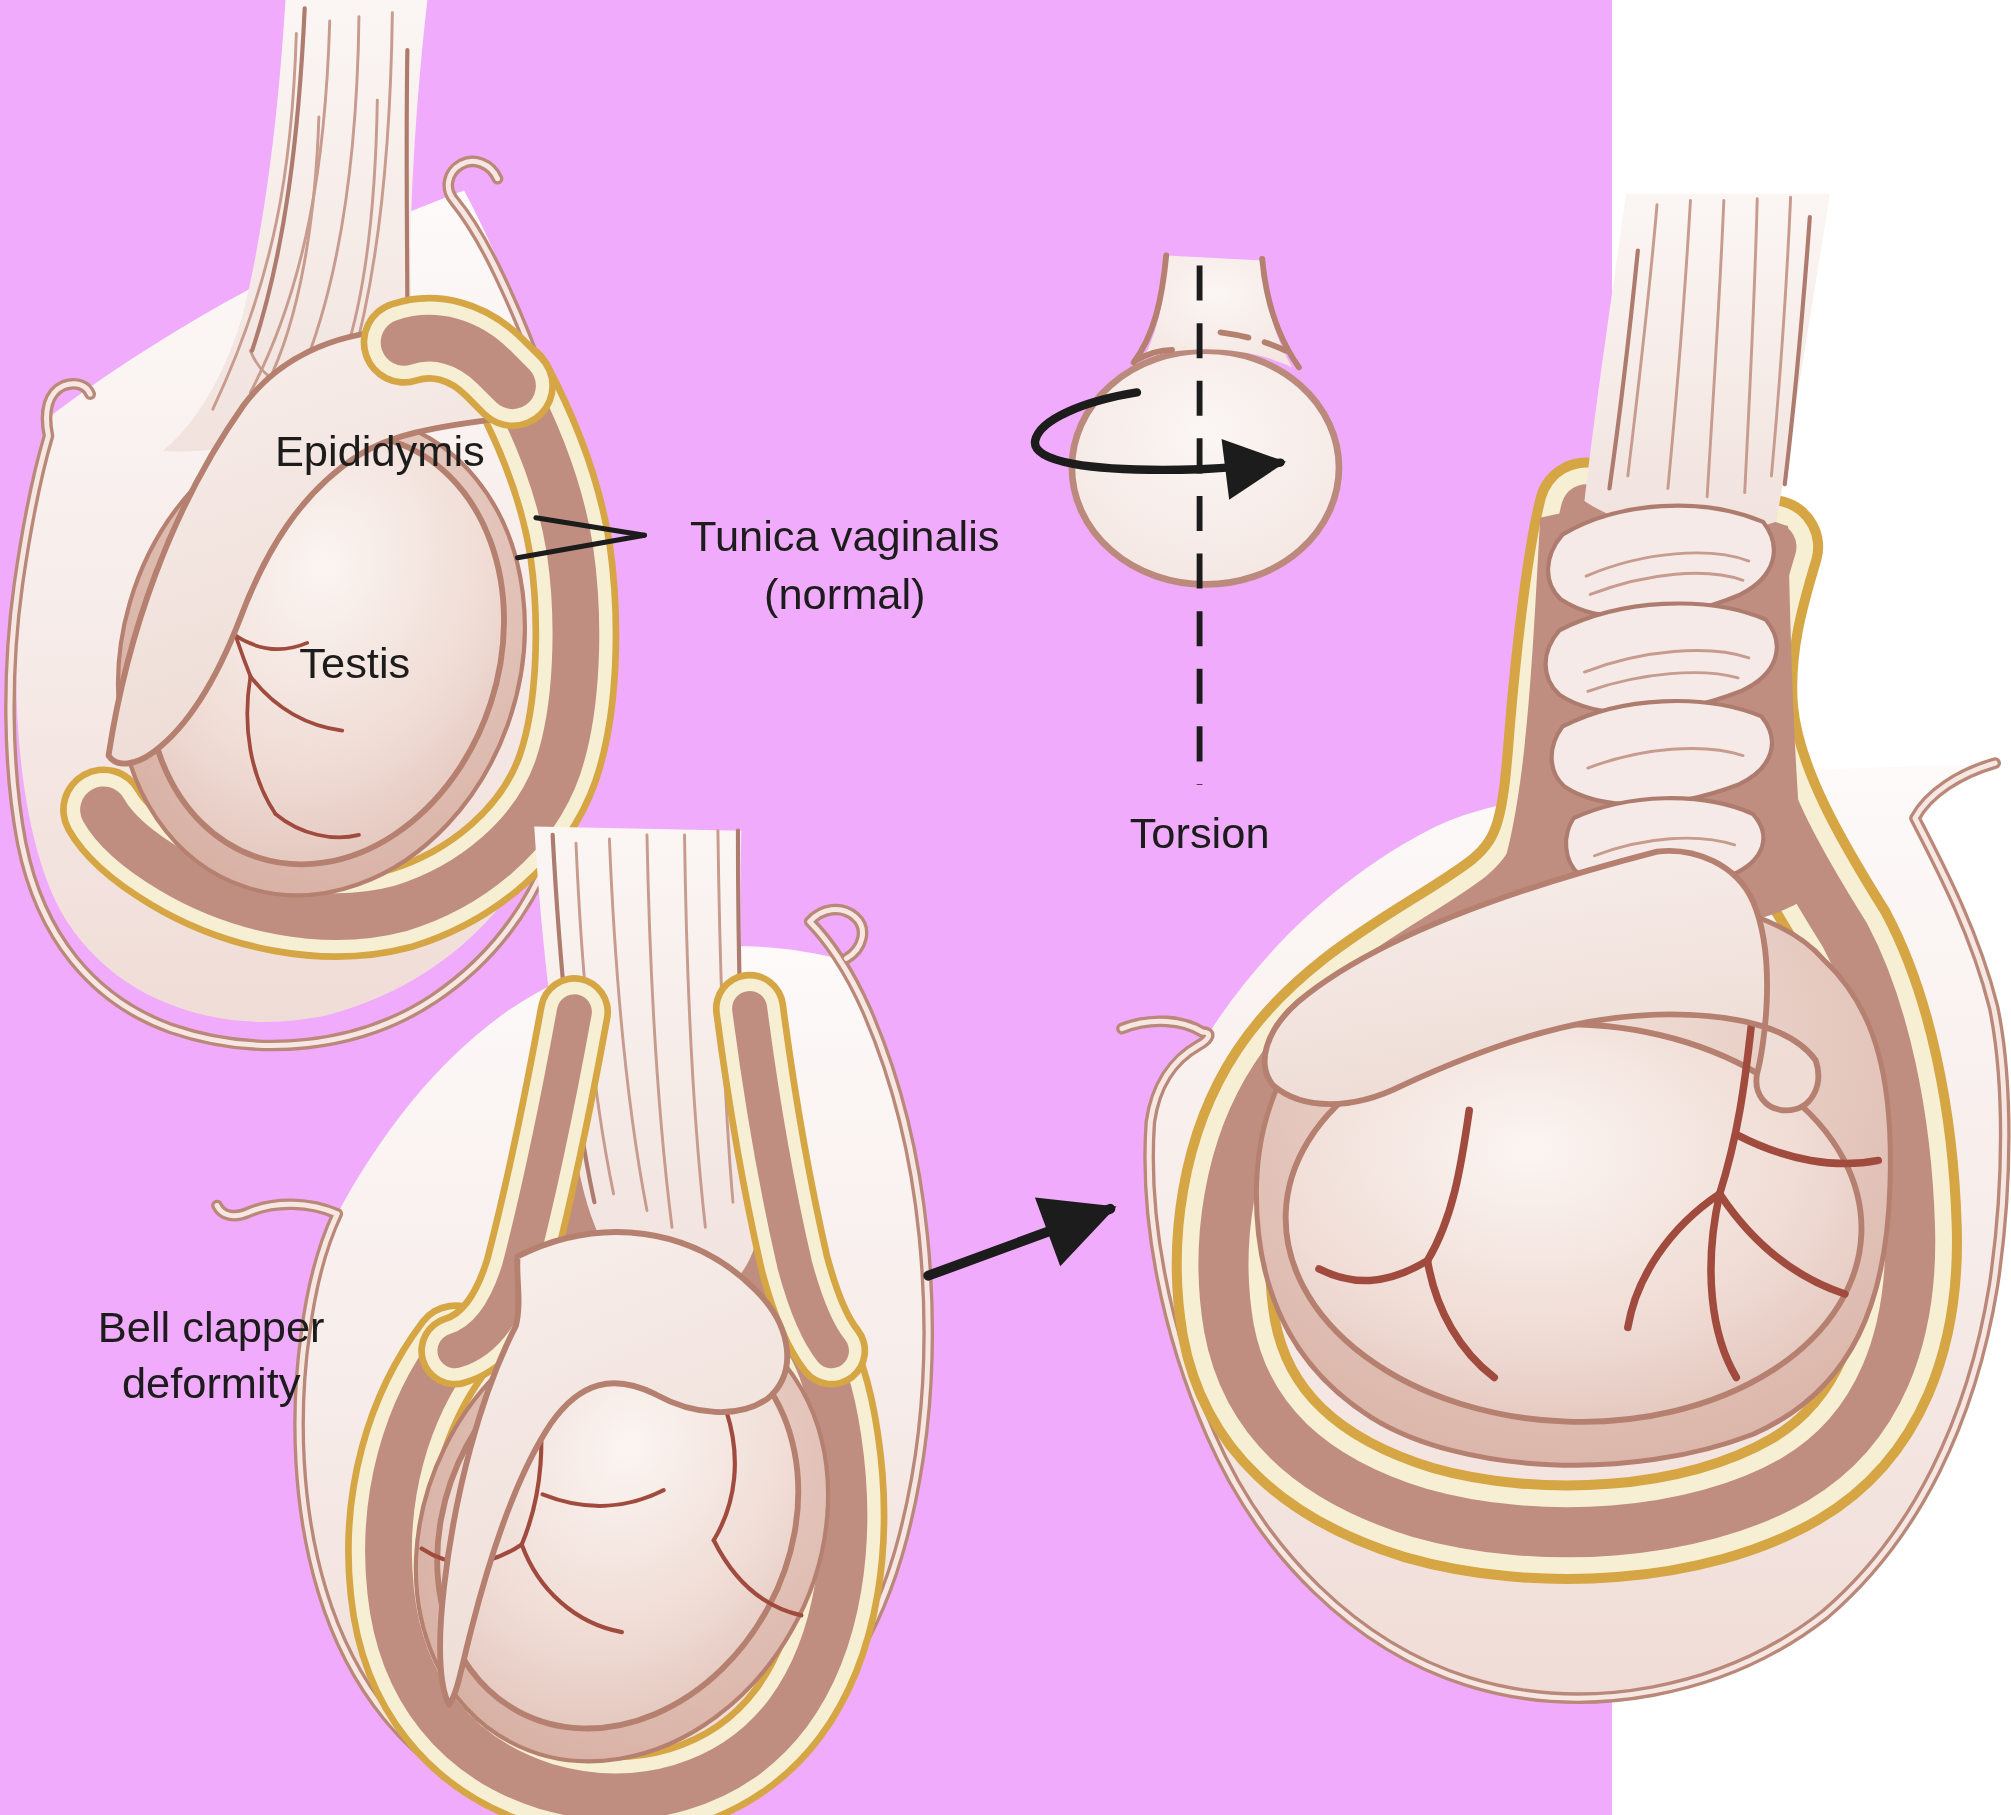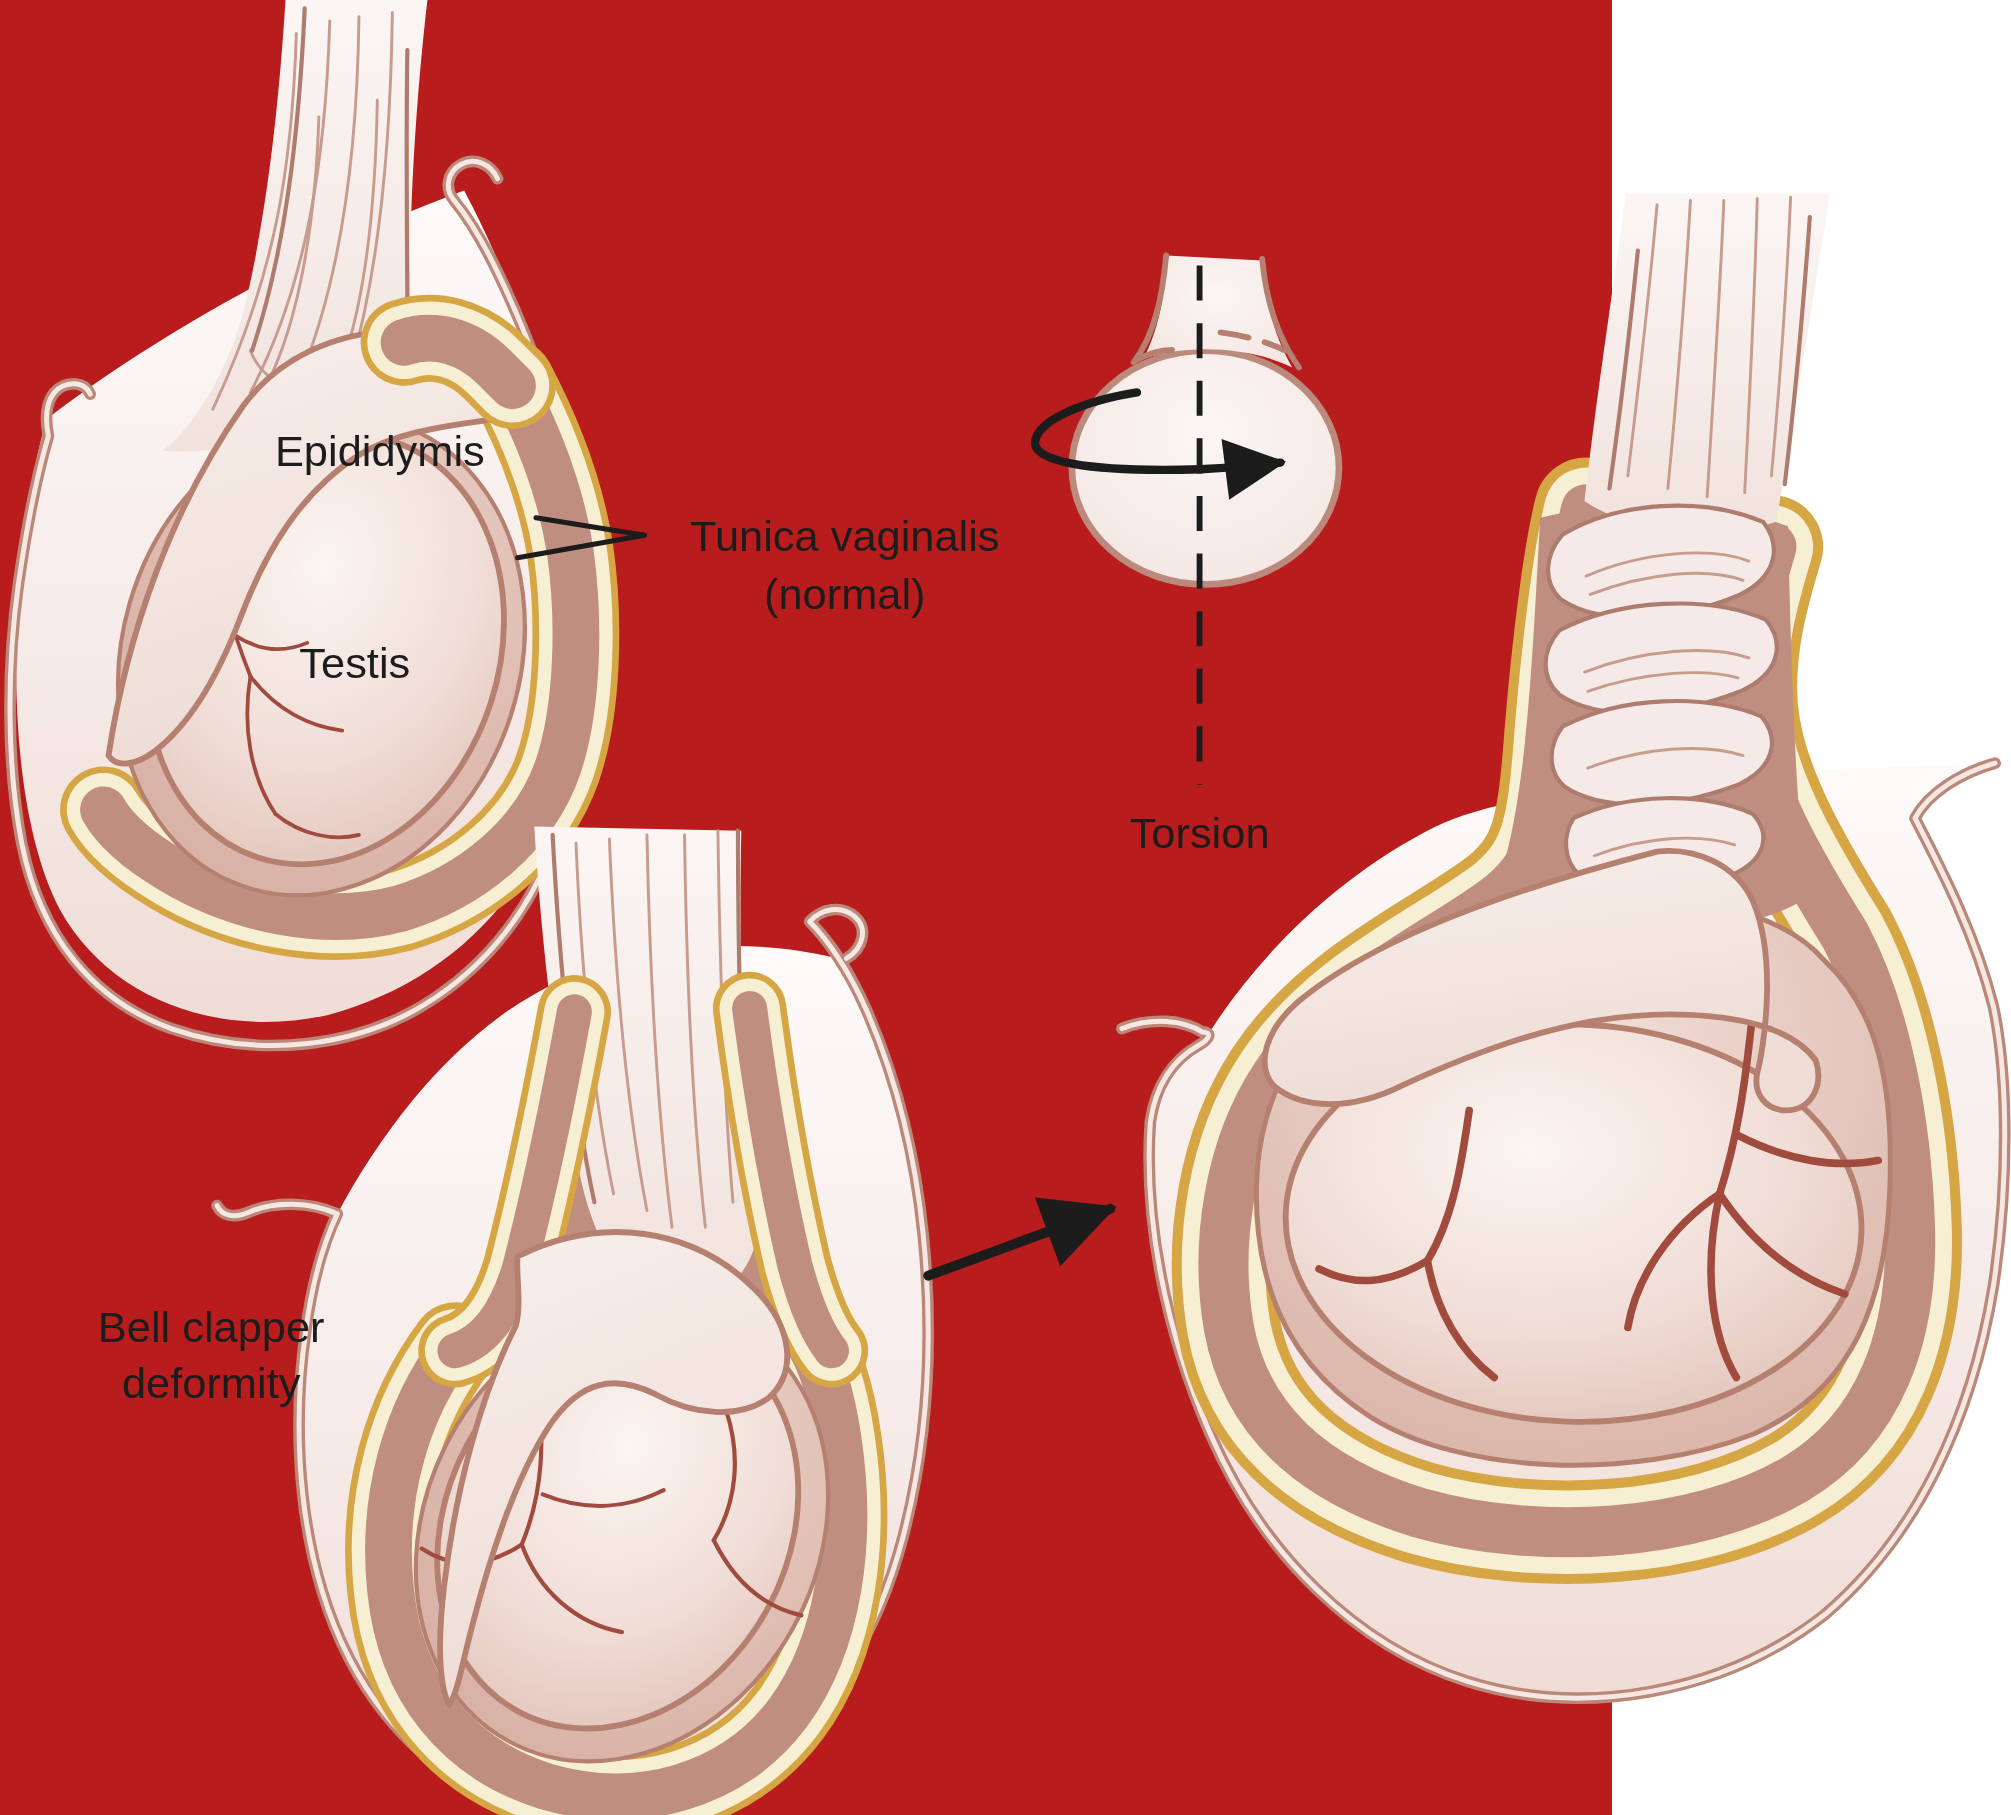--- a/index.html
+++ b/index.html
@@ -1,21 +1,21 @@
 <!DOCTYPE html>
 <html style="--rose: #b5806f; --wall: #b98878; --mauve: #c08e80; --cream: #f7efd4; --yellow: #d5a643; --vein: #a14b3e; --ink: #1c1c1c; --fiber: #c79b8e; --lobe-line: #ad7c6e; --skin: #f6ebe8; --dusty: #d9b2a7;font-size:13.4px"><head>
 <meta charset="utf-8">
 <style>
   :root{
     --rose:#b5806f; --wall:#b98878; --mauve:#c08e80; --cream:#f7efd4;
     --yellow:#d5a643; --vein:#a14b3e; --ink:#1c1c1c; --fiber:#c79b8e;
     --lobe-line:#ad7c6e; --skin:#f6ebe8; --dusty:#d9b2a7;
   }
   html,body{margin:0;padding:0;background:#ffffff;}
-  .canvas{width:1612px;height:1815px;position:relative;background:#b91c1c;}
+  .canvas{width:1612px;height:1815px;position:relative;background:#f0abfc;}
   svg{display:block;}
   text{font-family:"Liberation Sans","DejaVu Sans",sans-serif;fill:var(--ink);}
   .lbl{font-size:52px;}
   .outline{fill:none;stroke:var(--rose);stroke-width:7;stroke-linecap:round;stroke-linejoin:round;}
   .wall-lo{fill:none;stroke:var(--wall);stroke-width:14;stroke-linecap:round;stroke-linejoin:round;}
   .wall-hi{fill:none;stroke:#f6e7e3;stroke-width:6;stroke-linecap:round;stroke-linejoin:round;}
   .fiber{fill:none;stroke:var(--fiber);stroke-width:3.5;stroke-linecap:round;}
   .fiber-d{fill:none;stroke:var(--lobe-line);stroke-width:5;stroke-linecap:round;}
   .vein{fill:none;stroke:var(--vein);stroke-linecap:round;fill:none;}
   .tv-y{fill:none;stroke:var(--yellow);stroke-linecap:round;stroke-linejoin:round;}

